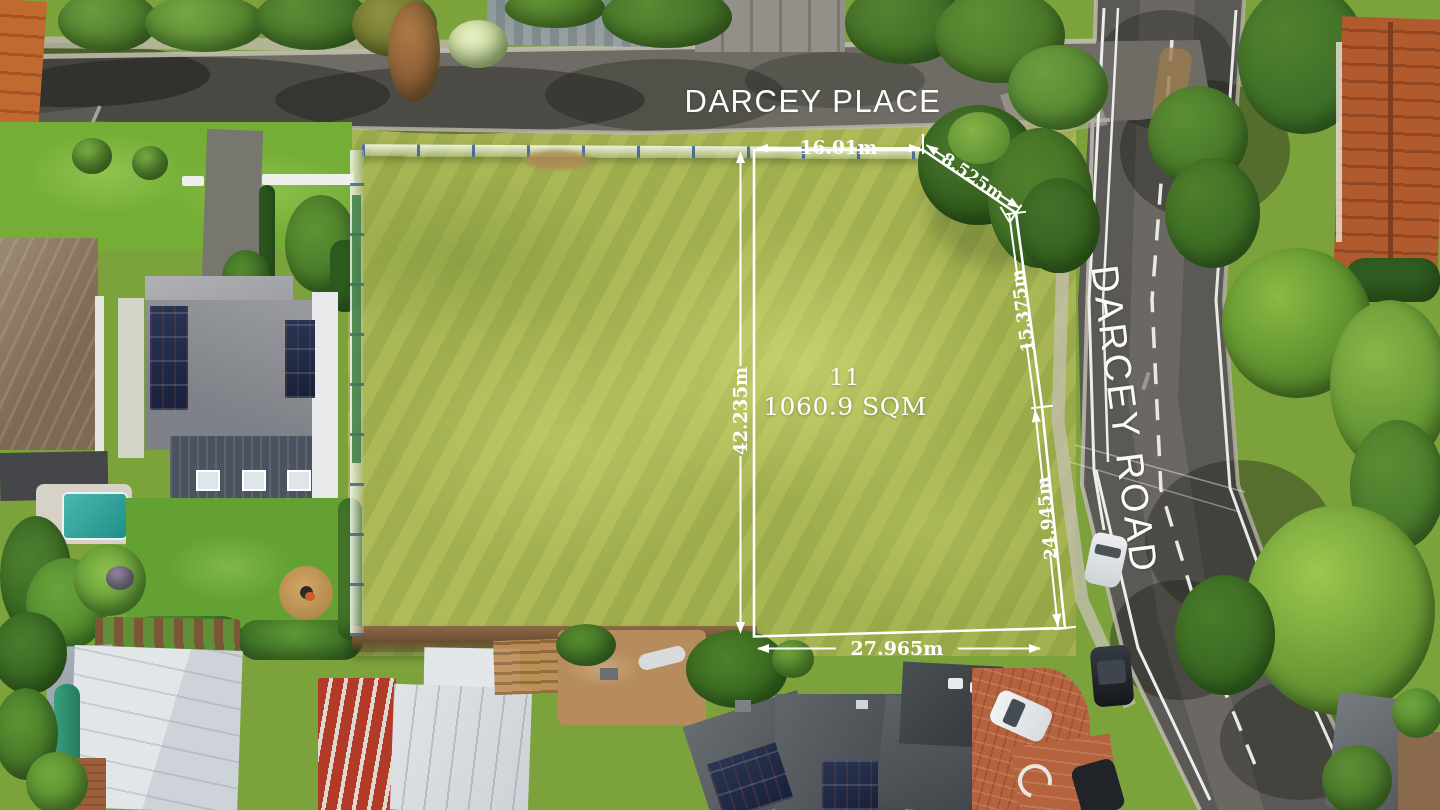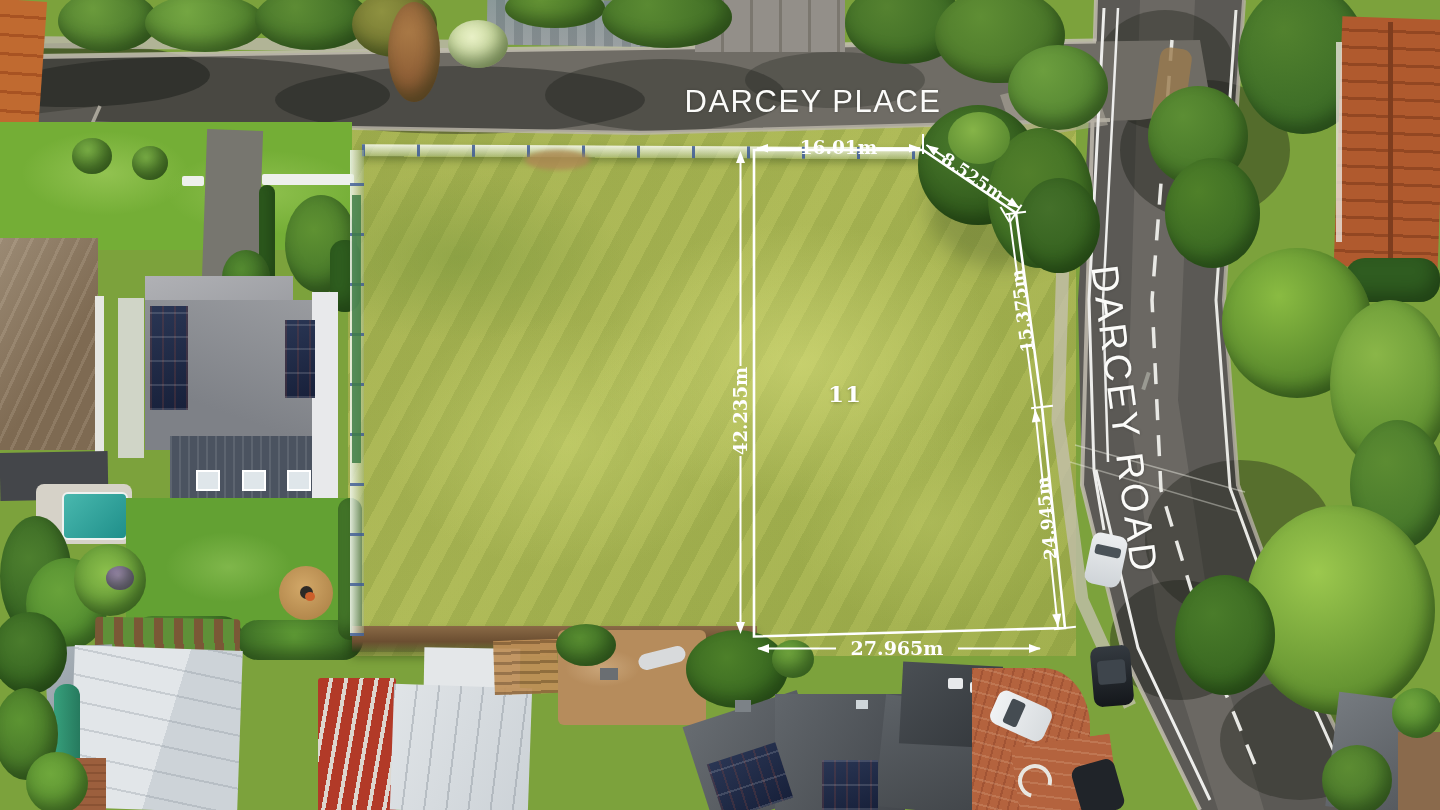--- a/index.html
+++ b/index.html
@@ -9,22 +9,22 @@
   .tree{position:absolute;border-radius:50%;box-shadow:inset -6px -9px 16px rgba(15,35,8,.45);}
   .roofline{position:absolute;}
   svg{display:block;}
   .dim-label{font-family:"DejaVu Serif",serif;font-weight:bold;fill:#ffffff;}
   #trish-label{position:absolute;left:663px;top:84px;width:300px;text-align:center;
     color:#fbfbf9;font-size:31px;letter-spacing:1.5px;font-weight:400;
     text-shadow:0 0 3px rgba(20,20,20,.25);}
   #darcey-label{position:absolute;left:924px;top:398px;width:400px;text-align:center;
     color:#fbfbf9;font-size:38px;letter-spacing:3px;font-weight:400;
     transform:rotate(82.5deg);text-shadow:0 0 3px rgba(20,20,20,.25);}
-  #lot-label{position:absolute;left:745px;top:380px;width:200px;text-align:center;
-    color:#ffffff;font-family:"DejaVu Serif",serif;font-weight:bold;
+  #lot-label{position:absolute;left:745px;top:364px;width:200px;text-align:center;
+    color:#ffffff;font-family:"DejaVu Serif",serif;font-weight:normal;
     text-shadow:0 1px 3px rgba(30,40,10,.35);}
   #lot-label .num{font-size:23px;letter-spacing:1px;}
   #lot-label .area{font-size:25px;letter-spacing:.5px;margin-top:2px;}
   .solar{background:
     repeating-linear-gradient(0deg,rgba(255,255,255,.14) 0 2px,transparent 2px 24px),
     repeating-linear-gradient(90deg,rgba(140,70,60,.25) 0 2px,transparent 2px 12px),
     linear-gradient(160deg,#2a3654,#17203a);}
 </style>
 </head>
 <body>
@@ -233,20 +233,21 @@
   <div class="tree" style="left:918px;top:105px;width:120px;height:120px;background:radial-gradient(circle at 38% 32%,#4a7a2c,#2c5419 78%);"></div>
   <div class="tree" style="left:988px;top:128px;width:105px;height:140px;background:radial-gradient(circle at 38% 32%,#527f2b,#3b6b22 78%);"></div>
   <div class="tree" style="left:1018px;top:178px;width:82px;height:95px;background:radial-gradient(circle at 38% 32%,#44702a,#325f1d 78%);"></div>
   <div class="tree" style="left:948px;top:112px;width:62px;height:52px;background:radial-gradient(circle at 40% 35%,#86b448,#5a8a30 80%);box-shadow:none;"></div>
 
   <div id="trish-label">DARCEY PLACE</div>
   <div id="darcey-label">DARCEY ROAD</div>
 
   <div id="lot-label">
     <div class="num">11</div>
+    <div class="area">1060.9 SQM</div>
   </div>
 
   <svg class="s" style="left:0;top:0" width="1440" height="810" viewBox="0 0 1440 810">
     <g stroke="#ffffff" stroke-width="2.6" fill="none">
       <path d="M754,150 L923,150 L1016,213 L1042,407 L1065,628 L754,636.5 Z"></path>
     </g>
     <g stroke="#ffffff" stroke-width="2" fill="none">
 
       <path d="M757,148.2 L801,148.2 M876,148.2 L920,148.2"></path>
 

